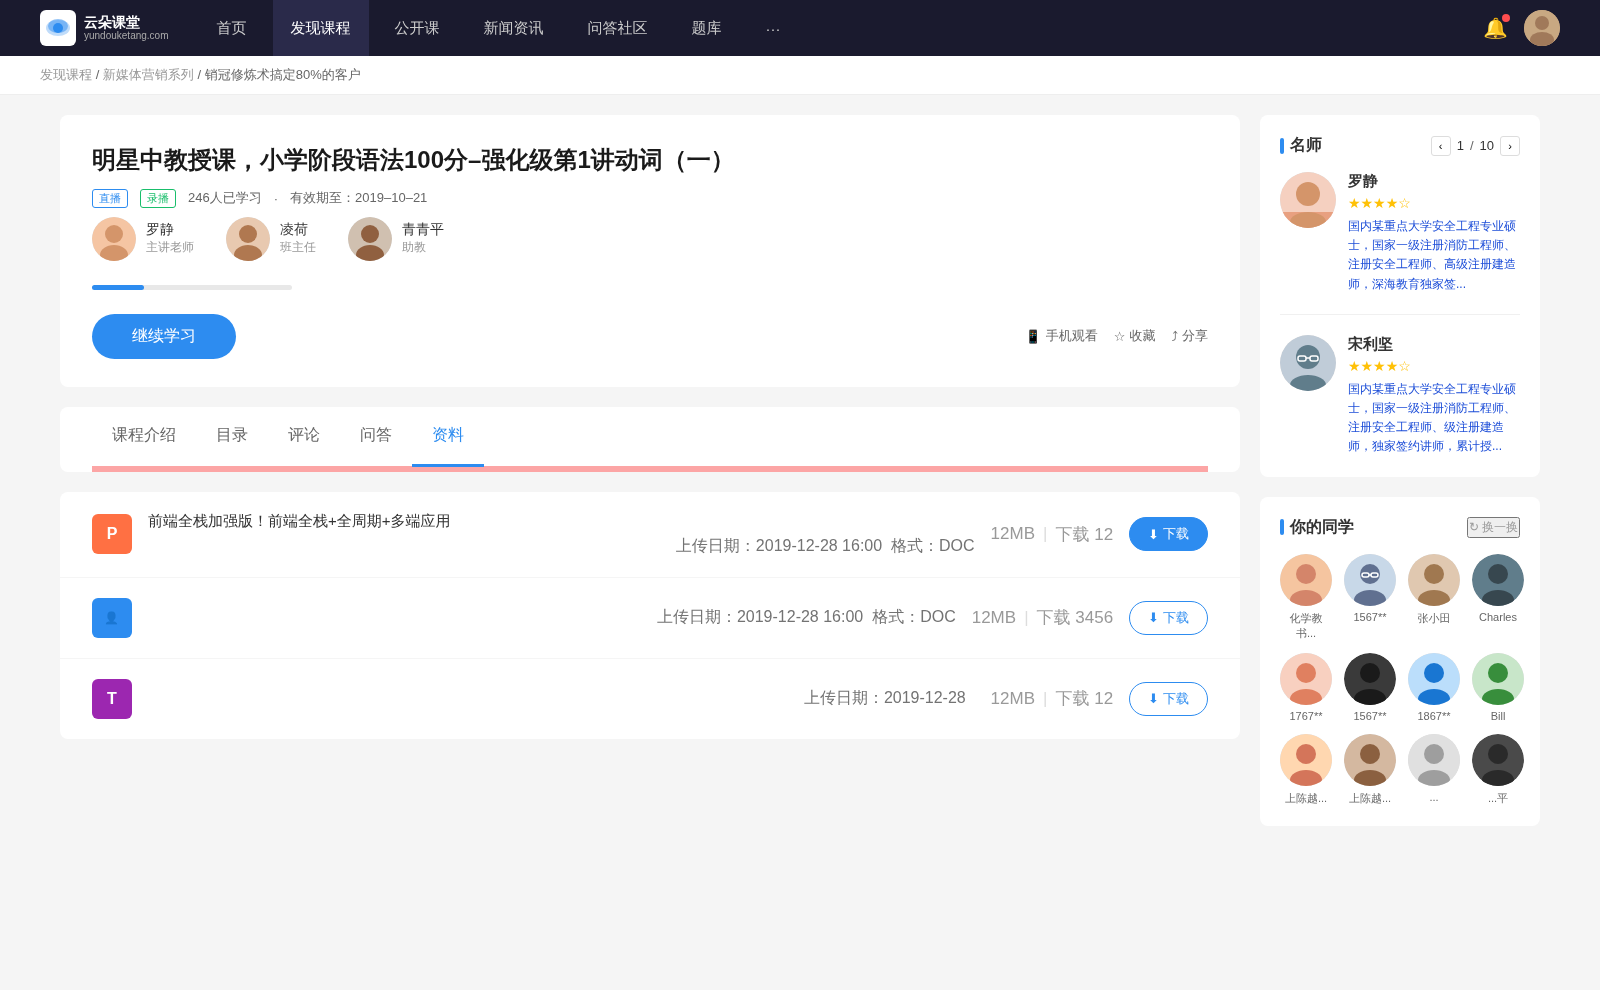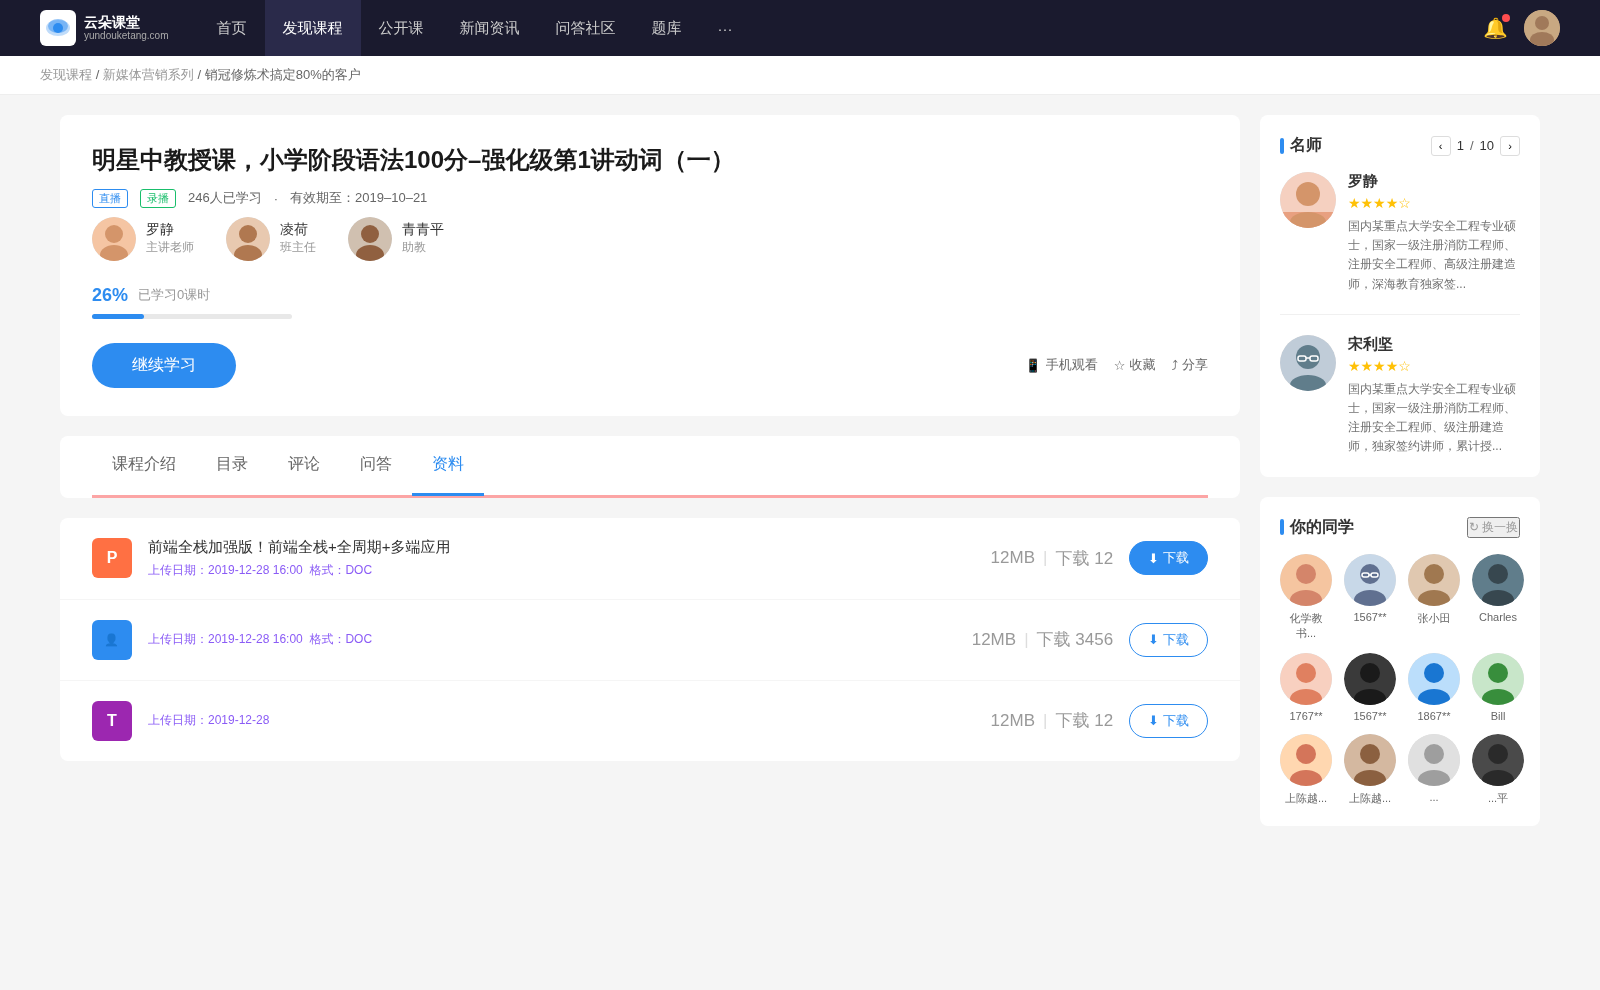--- a/index.html
+++ b/index.html
@@ -2,21 +2,21 @@
 <html><head>
   <meta charset="utf-8">
   <style>
     * { box-sizing: border-box; margin: 0; padding: 0; }
     body { font-family: -apple-system, BlinkMacSystemFont, "PingFang SC", "Microsoft YaHei", sans-serif; background: #f5f5f5; font-size: 14px; color: #333; }
 
     
     .navbar { background: #1a1a2e; height: 56px; display: flex; align-items: center; padding: 0 40px; gap: 0; }
     .navbar-logo { display: flex; align-items: center; gap: 8px; margin-right: 30px; }
     .logo-icon { width: 36px; height: 36px; background: #fff; border-radius: 6px; display: flex; align-items: center; justify-content: center; color: #2d8cf0; font-weight: bold; font-size: 10px; }
-    .nav-items { display: flex; align-items: center; gap: 0; flex: 1; }
+    .nav-items { display: flex; align-items: center; gap: 8px; flex: 1; }
     .nav-item { color: #ccc; padding: 0 18px; height: 56px; display: flex; align-items: center; cursor: pointer; font-size: 15px; }
     .nav-item.active { background: #2a2a4a; color: #fff; }
     .nav-right { display: flex; align-items: center; gap: 16px; margin-left: auto; }
     .bell-icon { color: #ccc; font-size: 20px; position: relative; cursor: pointer; }
     .bell-dot { width: 8px; height: 8px; background: #ff4d4f; border-radius: 50%; position: absolute; top: -2px; right: -2px; }
     .avatar-nav { width: 36px; height: 36px; border-radius: 50%; background: #c8a882; overflow: hidden; display: flex; align-items: center; justify-content: center; }
 
     
     .breadcrumb { background: #fff; padding: 10px 40px; font-size: 13px; color: #999; border-bottom: 1px solid #eee; }
     .breadcrumb a { color: #999; text-decoration: none; }
@@ -47,35 +47,35 @@
     .progress-desc { font-size: 13px; color: #999; }
     .progress-bar-bg { width: 200px; height: 5px; background: #e8e8e8; border-radius: 3px; }
     .progress-bar-fill { height: 5px; background: #2d8cf0; border-radius: 3px; }
     .course-actions { display: flex; align-items: center; }
     .btn-primary { background: #2d8cf0; color: #fff; border: none; border-radius: 24px; padding: 12px 40px; font-size: 16px; cursor: pointer; font-weight: 500; }
     .btn-action { color: #666; background: none; border: none; cursor: pointer; font-size: 13px; display: flex; align-items: center; gap: 4px; margin-left: auto; }
     .action-group { display: flex; align-items: center; gap: 16px; margin-left: auto; }
 
     
     .tabs-card { background: #fff; border-radius: 8px; padding: 0 32px; margin-bottom: 20px; }
-    .tabs { display: flex; gap: 0; border-bottom: 3px solid #fca5a5; }
+    .tabs { display: flex; gap: 0; border-bottom: 6px solid #fca5a5; }
     .tab { padding: 18px 20px; font-size: 16px; color: #666; cursor: pointer; border-bottom: 3px solid transparent; margin-bottom: -1px; }
     .tab.active { color: #2d8cf0; border-bottom-color: #2d8cf0; font-weight: 500; }
 
     
     .resources-card { background: #fff; border-radius: 8px; padding: 0; overflow: hidden; }
     .resource-item { display: flex; align-items: center; padding: 20px 32px; border-bottom: 1px solid #f5f5f5; gap: 16px; }
     .resource-item:last-child { border-bottom: none; }
     .resource-icon { width: 40px; height: 40px; border-radius: 6px; display: flex; align-items: center; justify-content: center; font-weight: bold; font-size: 16px; color: #fff; flex-shrink: 0; }
     .resource-icon.orange { background: #ff7043; }
     .resource-icon.blue { background: #2d8cf0; }
     .resource-icon.purple { background: #9c27b0; }
     .resource-info { flex: 1; min-width: 0; }
     .resource-name { font-size: 15px; color: #333; font-weight: 500; margin-bottom: 5px; }
-    .resource-meta { font-size: 12px; color: #8b5cf6; }
+    .resource-meta { font-size: 16px; color: #737373; text-align: right; }
     .resource-stats { font-size: 17px; color: #999; display: flex; align-items: center; gap: 8px; white-space: nowrap; }
     .resource-stats-sep { color: #ddd; }
     .btn-download { border: 1px solid #2d8cf0; color: #2d8cf0; background: #fff; border-radius: 20px; padding: 7px 18px; font-size: 13px; cursor: pointer; display: flex; align-items: center; gap: 4px; white-space: nowrap; }
     .btn-download.filled { background: #2d8cf0; color: #fff; }
 
     
     .sidebar { width: 280px; flex-shrink: 0; }
     .sidebar-card { background: #fff; border-radius: 8px; padding: 20px; margin-bottom: 20px; }
     .sidebar-title { font-size: 16px; font-weight: 600; color: #333; margin-bottom: 16px; display: flex; align-items: center; gap: 6px; }
     .sidebar-title-bar { width: 4px; height: 16px; background: #2d8cf0; border-radius: 2px; }
@@ -83,21 +83,21 @@
     .page-nav { display: flex; align-items: center; gap: 6px; font-size: 13px; color: #666; }
     .page-nav span { font-size: 13px; color: #333; }
 
     
     .teacher-item { display: flex; gap: 12px; margin-bottom: 20px; padding-bottom: 20px; border-bottom: 1px solid #f0f0f0; }
     .teacher-item:last-child { border-bottom: none; margin-bottom: 0; padding-bottom: 0; }
     .teacher-avatar { width: 56px; height: 56px; border-radius: 50%; background: #ddd; overflow: hidden; flex-shrink: 0; }
     .teacher-info { flex: 1; }
     .teacher-name { font-size: 15px; font-weight: 600; color: #333; margin-bottom: 4px; }
     .stars { color: #ffc107; font-size: 14px; margin-bottom: 6px; }
-    .teacher-desc { font-size: 12px; color: #737373; line-height: 1.6; }
+    .teacher-desc { font-size: 12px; color: #1d4ed8; line-height: 1.6; }
 
     
     .classmates-title { display: flex; align-items: center; margin-bottom: 16px; }
     .refresh-btn { color: #999; font-size: 12px; cursor: pointer; display: flex; align-items: center; gap: 3px; }
     .classmates-grid { display: grid; grid-template-columns: repeat(4, 1fr); gap: 12px; }
     .classmate { display: flex; flex-direction: column; align-items: center; gap: 5px; cursor: pointer; }
     .classmate-avatar { width: 52px; height: 52px; border-radius: 50%; background: #ddd; overflow: hidden; display: flex; align-items: center; justify-content: center; font-size: 20px; }
     .classmate-name { font-size: 11px; color: #666; text-align: center; }
   </style>
 </head>
@@ -204,24 +204,20 @@
             </svg>
           </div>
           <div class="instructor-info">
             <div class="instructor-name">青青平</div>
             <div class="instructor-role">助教</div>
           </div>
         </div>
       </div>
 
       <div class="progress-section">
-        <div class="progress-label">
-          <span class="progress-pct">26%</span>
-          <span class="progress-desc">已学习0课时</span>
-        </div>
         <div class="progress-bar-bg">
           <div class="progress-bar-fill" style="width: 26%;"></div>
         </div>
       </div>
 
       <div class="course-actions">
         <button class="btn-primary">继续学习</button>
         <div class="action-group">
           <button class="btn-action">
             <span>📱</span>

